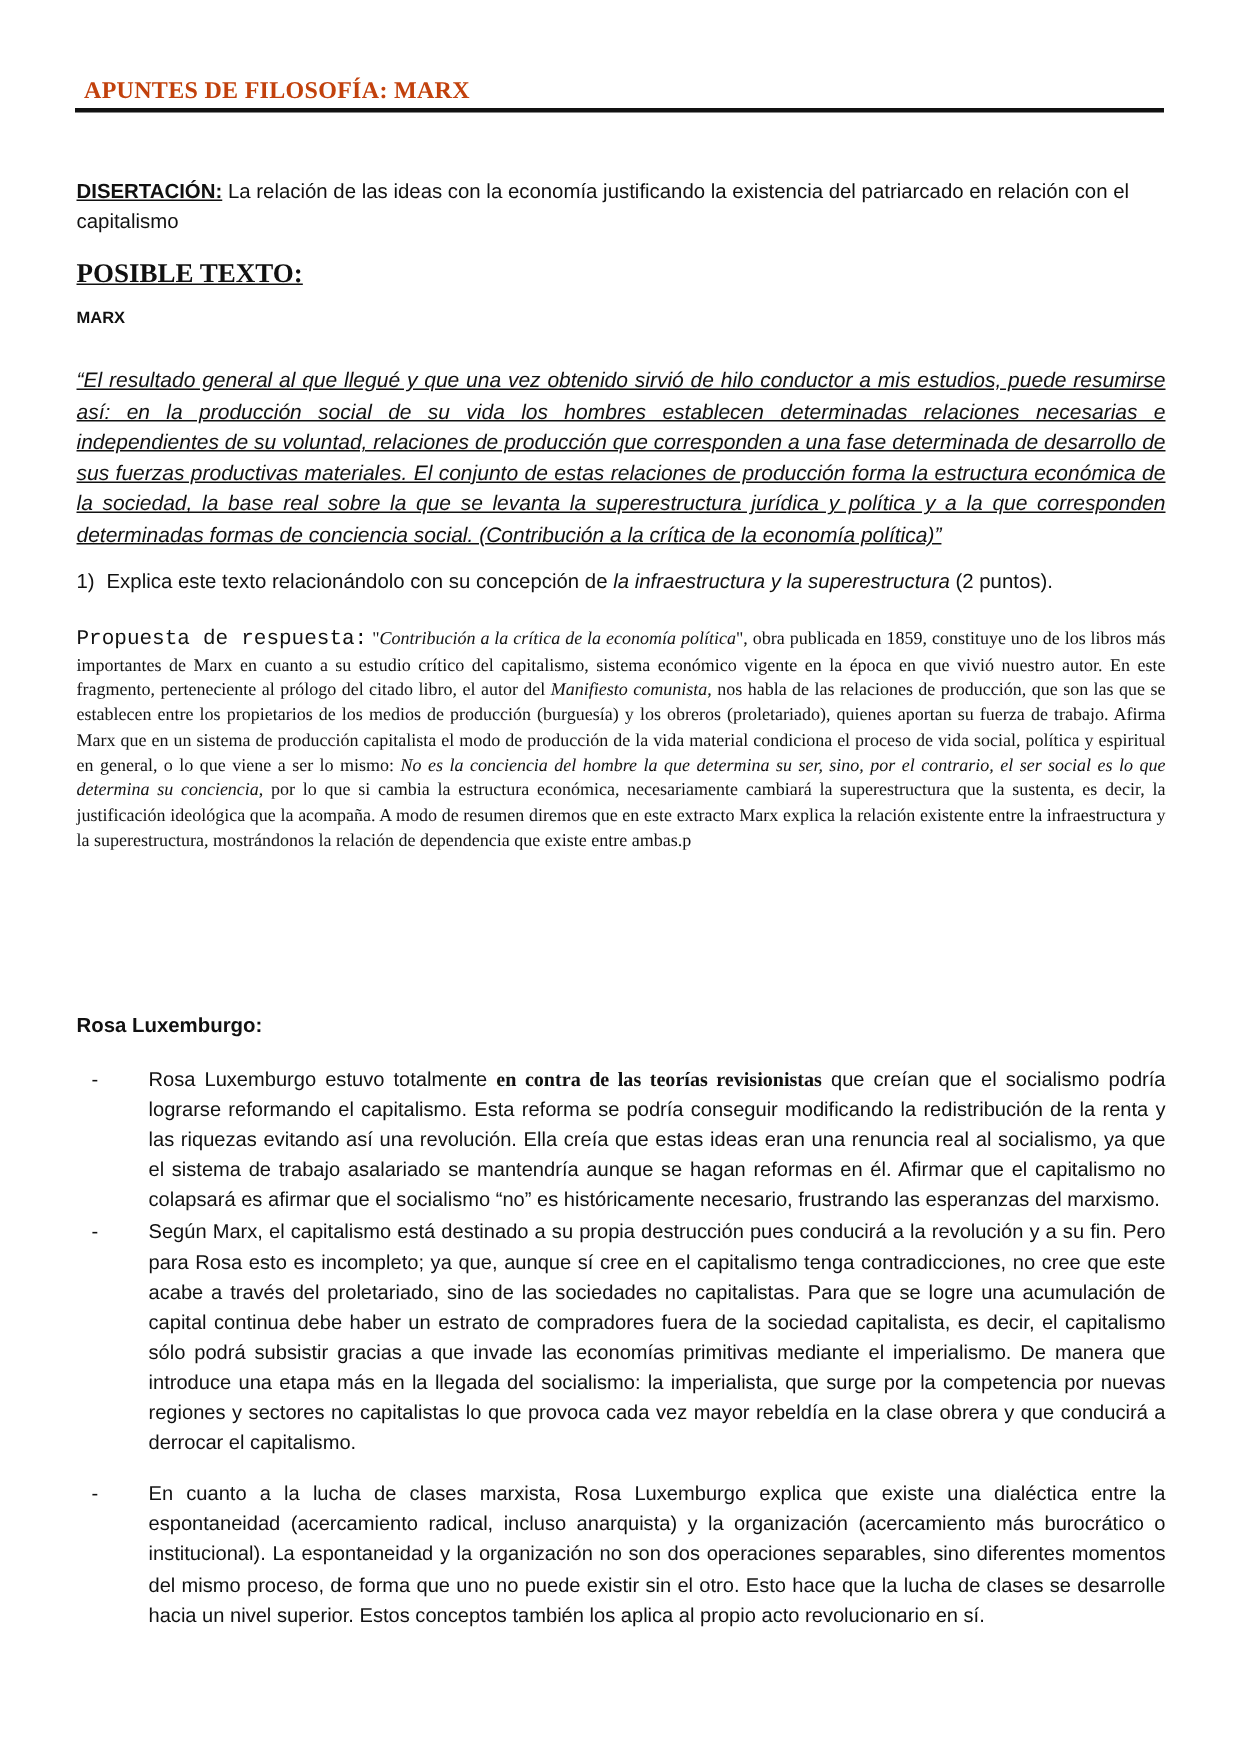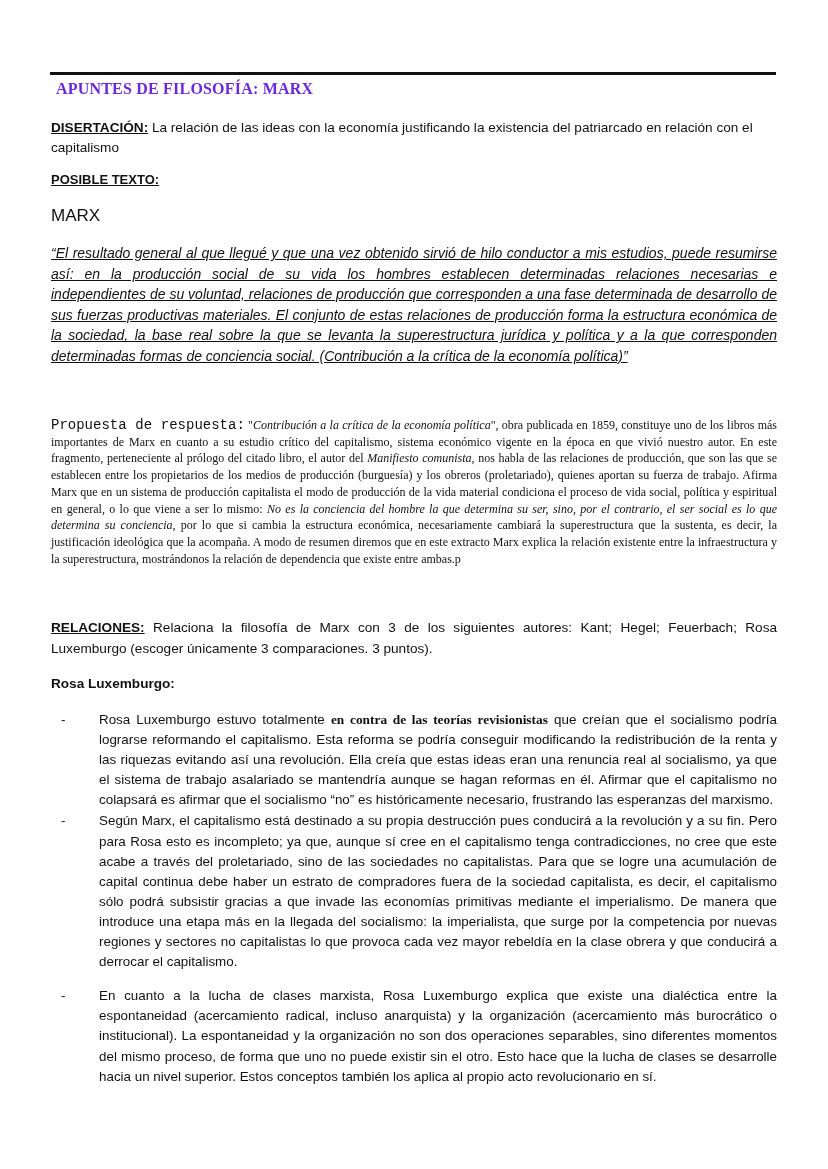--- a/index.html
+++ b/index.html
@@ -10,22 +10,22 @@
       font-family: "Liberation Serif", serif; font-weight: bold; font-size: 16px;
       color: #1f2a4f; letter-spacing: 0.2px;
     }
     .header-rule {
       position: absolute; left: 50px; top: 72px; width: 726px; height: 3px; background: #111;
     }
     .sans { font-family: "Liberation Sans", sans-serif; }
     .block { position: absolute; left: 51px; width: 726px; }
     .diss { top: 118px; font-size: 13.6px; line-height: 20px; }
     .u { text-decoration: underline; font-weight: bold; margin-top: 38px; }
-    .posible { top: 172px; font-size: 13px; font-weight: bold; text-decoration: underline; }
-    .marx { top: 206px; font-size: 17px; font-weight: normal; }
+    .posible { top: 172px; font-size: 18px; font-weight: bold; text-decoration: underline; font-family: Liberation Serif, serif; }
+    .marx { top: 206px; font-size: 11px; font-weight: bold; }
     .quote {
       top: 243px; font-size: 14px; line-height: 20.6px; font-style: italic; text-align: justify; text-decoration: underline;
     }
     .q1 { top: 380px; font-size: 13.6px; }
     .q1 .num { display: inline-block; width: 20px; }
     .answer {
       top: 417px; font-family: "Liberation Serif", serif; font-size: 12px; line-height: 16.7px;
       text-align: justify;
     }
     .answer .lead { font-family: Liberation Mono, monospace; font-size: 14px; }
@@ -36,41 +36,41 @@
     .bullet .dash { position: absolute; left: 10px; top: 0; }
     .bullet.b2 { margin-bottom: 14px; }
     b { font-weight: bold; font-family: Liberation Serif, serif; }
     i { font-style: italic; }
   </style>
 </head>
 <body>
 
 <div class="page">
 
-  <div class="header-title" style="color: #6d28d9; margin-top: 28px;">APUNTES DE FILOSOFÍA: MARX</div>
+  <div class="header-title" style="color: #c2410c;">APUNTES DE FILOSOFÍA: MARX</div>
   <div class="header-rule"></div>
 
   <div class="block sans diss">
     <span class="u">DISERTACIÓN:</span><span> La relación de las ideas con la economía justificando la existencia del patriarcado en relación con el capitalismo</span>
   </div>
 
   <div class="block sans posible">POSIBLE TEXTO:</div>
 
   <div class="block sans marx">MARX</div>
 
   <div class="block sans quote">“El resultado general al que llegué y que una vez obtenido sirvió de hilo conductor a mis estudios, puede resumirse así: en la producción social de su vida los hombres establecen determinadas relaciones necesarias e independientes de su voluntad, relaciones de producción que corresponden a una fase determinada de desarrollo de sus fuerzas productivas materiales. El conjunto de estas relaciones de producción forma la estructura económica de la sociedad, la base real sobre la que se levanta la superestructura jurídica y política y a la que corresponden determinadas formas de conciencia social. (Contribución a la crítica de la economía política)”</div>
 
+  <div class="block sans q1">
+    <span class="num">1)</span><span>Explica este texto relacionándolo con su concepción de </span><i>la infraestructura y la superestructura</i><span> (2 puntos).</span>
+  </div>
 
   <div class="block answer">
     <span class="lead">Propuesta de respuesta:</span><span> "</span><i>Contribución a la crítica de la economía política</i><span>", obra publicada en 1859, constituye uno de los libros más importantes de Marx en cuanto a su estudio crítico del capitalismo, sistema económico vigente en la época en que vivió nuestro autor. En este fragmento, perteneciente al prólogo del citado libro, el autor del </span><i>Manifiesto comunista</i><span>, nos habla de las relaciones de producción, que son las que se establecen entre los propietarios de los medios de producción (burguesía) y los obreros (proletariado), quienes aportan su fuerza de trabajo. Afirma Marx que en un sistema de producción capitalista el modo de producción de la vida material condiciona el proceso de vida social, política y espiritual en general, o lo que viene a ser lo mismo: </span><i>No es la conciencia del hombre la que determina su ser, sino, por el contrario, el ser social es lo que determina su conciencia</i><span>, por lo que si cambia la estructura económica, necesariamente cambiará la superestructura que la sustenta, es decir, la justificación ideológica que la acompaña. A modo de resumen diremos que en este extracto Marx explica la relación existente entre la infraestructura y la superestructura, mostrándonos la relación de dependencia que existe entre ambas.p</span>
   </div>
 
-  <div class="block sans rel">
-    <span class="u">RELACIONES:</span><span> Relaciona la filosofía de Marx con 3 de los siguientes autores: Kant; Hegel; Feuerbach; Rosa Luxemburgo (escoger únicamente 3 comparaciones. 3 puntos).</span>
-  </div>
 
   <div class="block sans rosa">Rosa Luxemburgo:</div>
 
   <div class="block sans bullets">
     <div class="bullet">
       <span class="dash">-</span>
       <span>Rosa Luxemburgo estuvo totalmente </span><b>en contra de las teorías revisionistas</b><span> que creían que el socialismo podría lograrse reformando el capitalismo. Esta reforma se podría conseguir modificando la redistribución de la renta y las riquezas evitando así una revolución. Ella creía que estas ideas eran una renuncia real al socialismo, ya que el sistema de trabajo asalariado se mantendría aunque se hagan reformas en él. Afirmar que el capitalismo no colapsará es afirmar que el socialismo “no” es históricamente necesario, frustrando las esperanzas del marxismo.</span>
     </div>
     <div class="bullet b2" style="margin-top:-13px;">
       <span class="dash">-</span>

